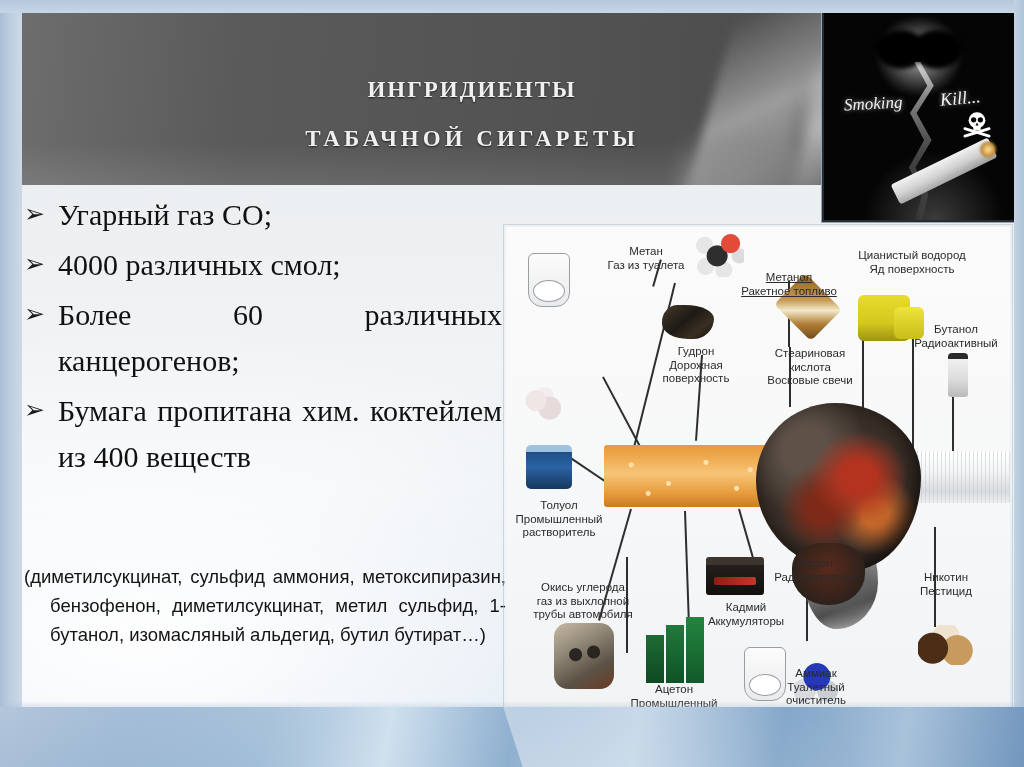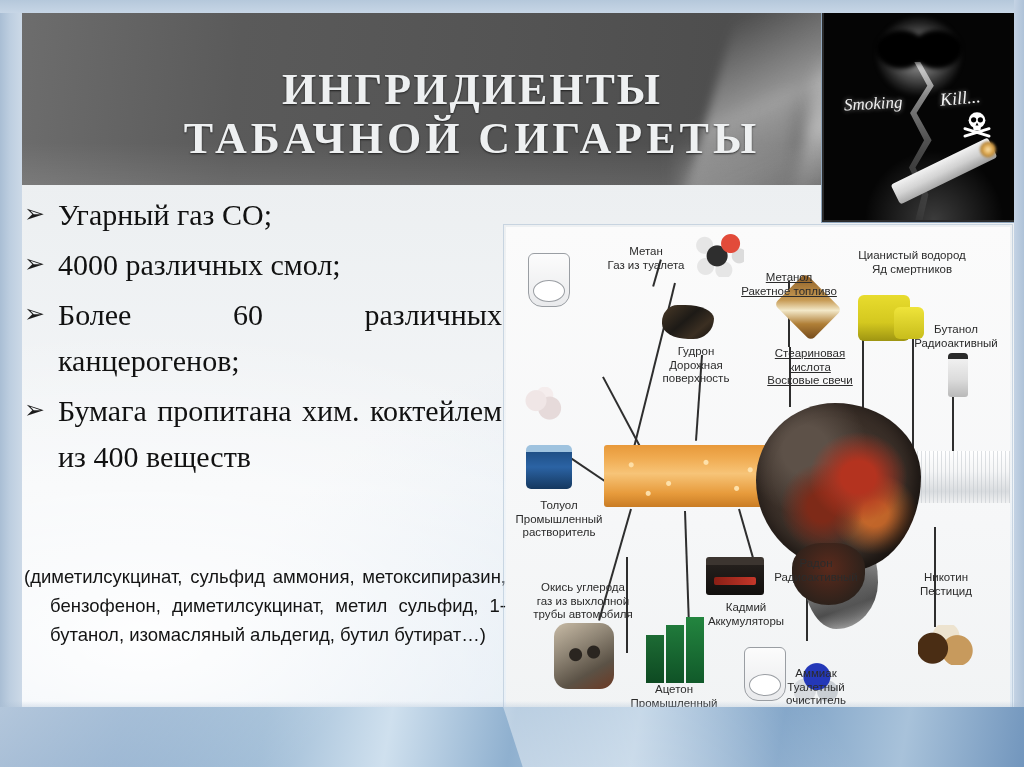--- a/index.html
+++ b/index.html
@@ -75,21 +75,21 @@
     filter:blur(9px);transform:rotate(-6deg);
   }
   .header-sheen{
     position:absolute;left:0;bottom:0;width:100%;height:42px;
     background:linear-gradient(180deg,rgba(255,255,255,0),rgba(255,255,255,.10));
   }
   .title{
     position:absolute;left:120px;top:52px;width:660px;
     text-align:center;color:#eef0f1;
     font-family:"Liberation Serif",serif;
-    font-weight:bold;font-size:44px;line-height:49px;letter-spacing:2px;
+    font-weight:bold;font-size:23px;line-height:49px;letter-spacing:2px;
     text-shadow:0 1px 2px rgba(0,0,0,.65);
   }
   .title-line{display:block;}
   .title-line.l2{letter-spacing:4px;}
 
   
   .inset{
     position:absolute;left:822px;top:8px;width:190px;height:210px;
     border:2px solid #2b2b2b;box-shadow:0 0 0 1px #8fa6bd;
     background:#050505;overflow:hidden;
@@ -426,27 +426,27 @@
       <b>Газ из туалета</b>
     </div>
     <div class="lbl" style="left:130px;top:118px;width:120px;white-space:normal;">
       <b>Гудрон</b>
       <b>Дорожная поверхность</b>
     </div>
     <div class="lbl" style="left:232px;top:44px;width:102px;white-space:normal;text-decoration:underline;">
       <b>Метанол</b>
       <b>Ракетное топливо</b>
     </div>
-    <div class="lbl" style="left:252px;top:120px;width:104px;white-space:normal;text-decoration:underline;">
+    <div class="lbl" style="left:252px;top:120px;width:104px;white-space:normal;">
       <b>Стеариновая кислота</b>
       <b>Восковые свечи</b>
     </div>
     <div class="lbl" style="left:338px;top:22px;width:136px;white-space:normal;">
       <b>Цианистый водород</b>
-      <b>Яд смертников</b>
+      <b>Яд поверхность</b>
     </div>
     <div class="lbl" style="left:402px;top:96px;width:96px;white-space:normal;">
       <b>Бутанол</b>
       <b>Радиоактивный</b>
     </div>
     <div class="lbl" style="left:0px;top:272px;width:106px;white-space:normal;">
       <b>Толуол</b>
       <b>Промышленный растворитель</b>
     </div>
     <div class="lbl" style="left:16px;top:354px;width:122px;white-space:normal;">

